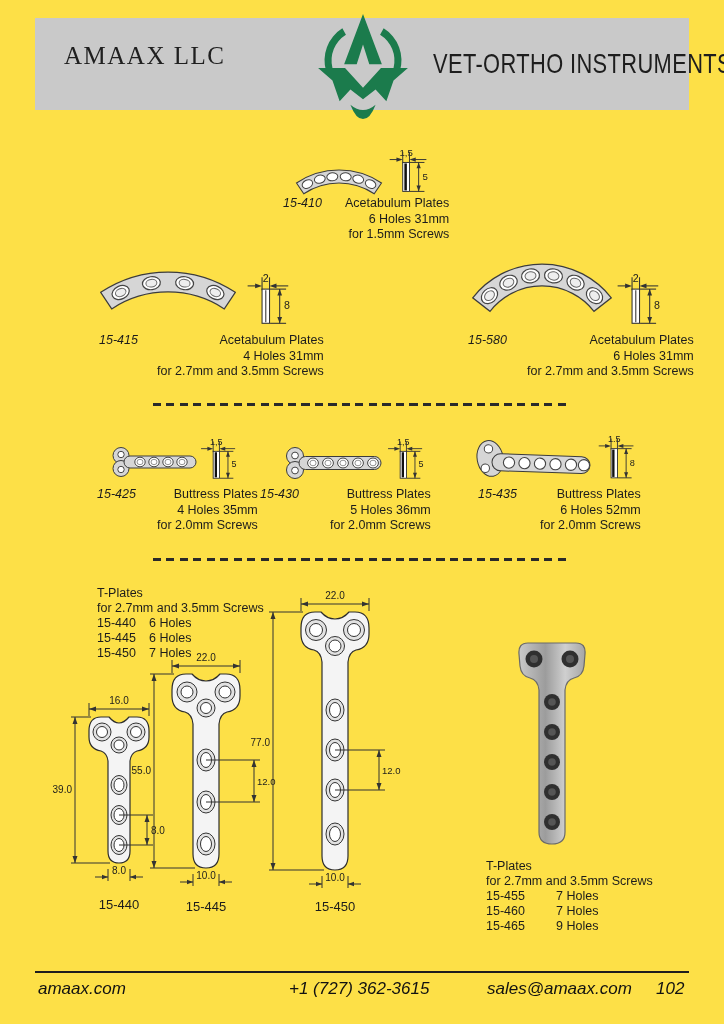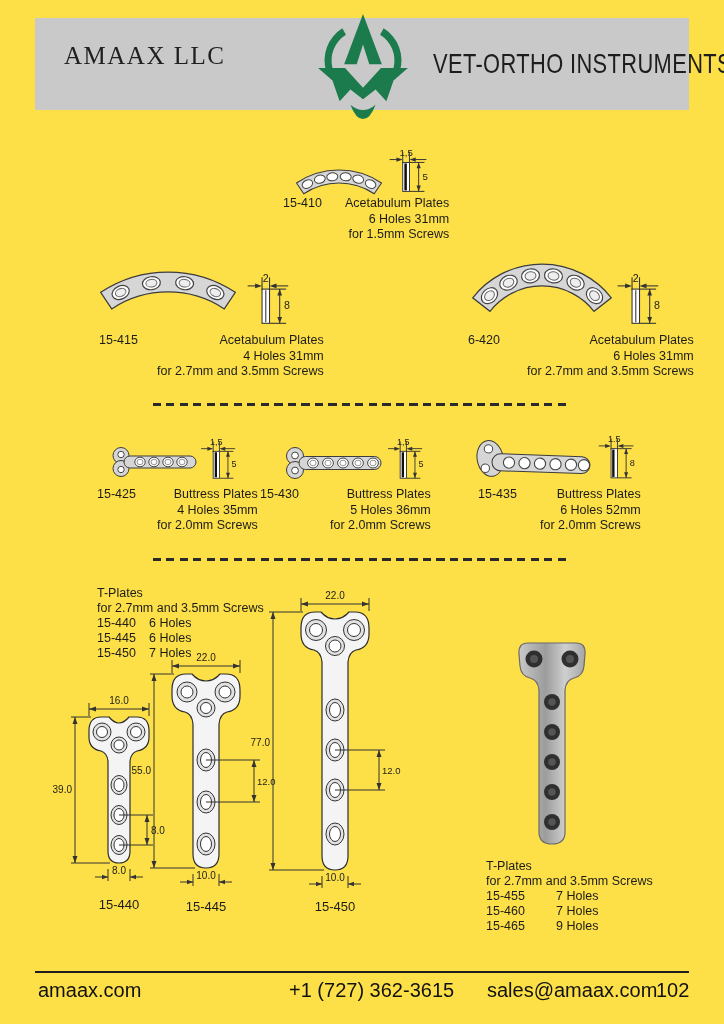--- a/index.html
+++ b/index.html
@@ -6,34 +6,34 @@
   #page{position:relative;width:724px;height:1024px;background:#fde047;overflow:hidden;
         font-family:"Liberation Sans",sans-serif;color:#1c1c1c;}
   .abs{position:absolute;}
   
   .band{left:35px;top:18px;width:654px;height:92px;background:#c9c9c9;}
   .company{left:64px;top:42px;font-family:"Liberation Serif",serif;font-size:25px;letter-spacing:1.5px;color:#1f1f1f;}
   .vet-title{left:433px;top:48px;font-size:28px;font-weight:400;letter-spacing:0.5px;color:#1d1d1d;
              transform:scaleX(0.78);transform-origin:left center;white-space:nowrap;}
   .logo{left:318px;top:14px;}
   
-  .code{font-size:12.5px;white-space:nowrap;}
+  .code{font-size:12.5px;white-space:nowrap;font-style:italic;}
   .desc{font-size:12.5px;line-height:15.5px;white-space:nowrap;text-align:right;}
   .dash{height:3px;background:repeating-linear-gradient(90deg,#2a2a2a 0 8px,transparent 8px 13.5px);}
   .tblock{font-size:12.5px;line-height:15px;white-space:nowrap;}
   .tblock .row span.c{display:inline-block;width:52px;}
   .tblock2 .row span.c{display:inline-block;width:70px;}
   .cap{font-size:13px;text-align:center;}
   svg{overflow:visible;}
   svg text{font-family:"Liberation Sans",sans-serif;fill:#1c1c1c;}
   .dimtxt{font-size:10px;}
   .dimtxt9{font-size:9.5px;}
   
   .rule{left:35px;top:971px;width:654px;height:2px;background:#1e1e1e;}
-  .foot{font-size:20px;color:#111;white-space:nowrap;}
+  .foot{font-size:17px;color:#111;white-space:nowrap;font-style:italic;}
 </style>
 </head>
 <body>
 
 <div id="page">
 
   <div class="abs band"></div>
   <div class="abs company">AMAAX LLC</div>
   <div class="abs vet-title">VET-ORTHO INSTRUMENTS</div>
   <svg class="abs logo" width="90" height="106" viewBox="0 0 100 118">
@@ -149,21 +149,21 @@
       <line x1="23.5" y1="5" x2="23.5" y2="17" stroke="#333"></line>
     <rect x="16.5" y="16" width="7" height="32" fill="#fff" stroke="#333"></rect>
     <line x1="20" y1="17" x2="20" y2="47" stroke="#333" stroke-width="1"></line>
     <line x1="24" y1="16" x2="39" y2="16" stroke="#333"></line>
       <line x1="24" y1="48" x2="39" y2="48" stroke="#333"></line>
     <line x1="33" y1="16" x2="33" y2="48" stroke="#333"></line>
     <polygon points="33,16 30.8,22 35.2,22" fill="#333"></polygon>
       <polygon points="33,48 30.8,42 35.2,42" fill="#333"></polygon>
     <text class="dimtxt" x="37" y="35">8</text>
   </svg>
-  <div class="abs code" style="left:468px;top:333px">6-420</div>
+  <div class="abs code" style="left:468px;top:333px">15-580</div>
   <div class="abs desc" style="left:527px;top:333px">
     <div>Acetabulum Plates</div>
     <div>6 Holes 31mm</div>
     <div>for 2.7mm and 3.5mm Screws</div>
   </div>
 
   <div class="abs dash" style="left:153px;top:403px;width:414px"></div>
 
   <svg class="abs" style="left:112px;top:446px" width="86" height="32" viewBox="0 0 86 32">
     <circle cx="9" cy="9.5" r="8" fill="#d6d6d6" stroke="#3c3c3c"></circle>

